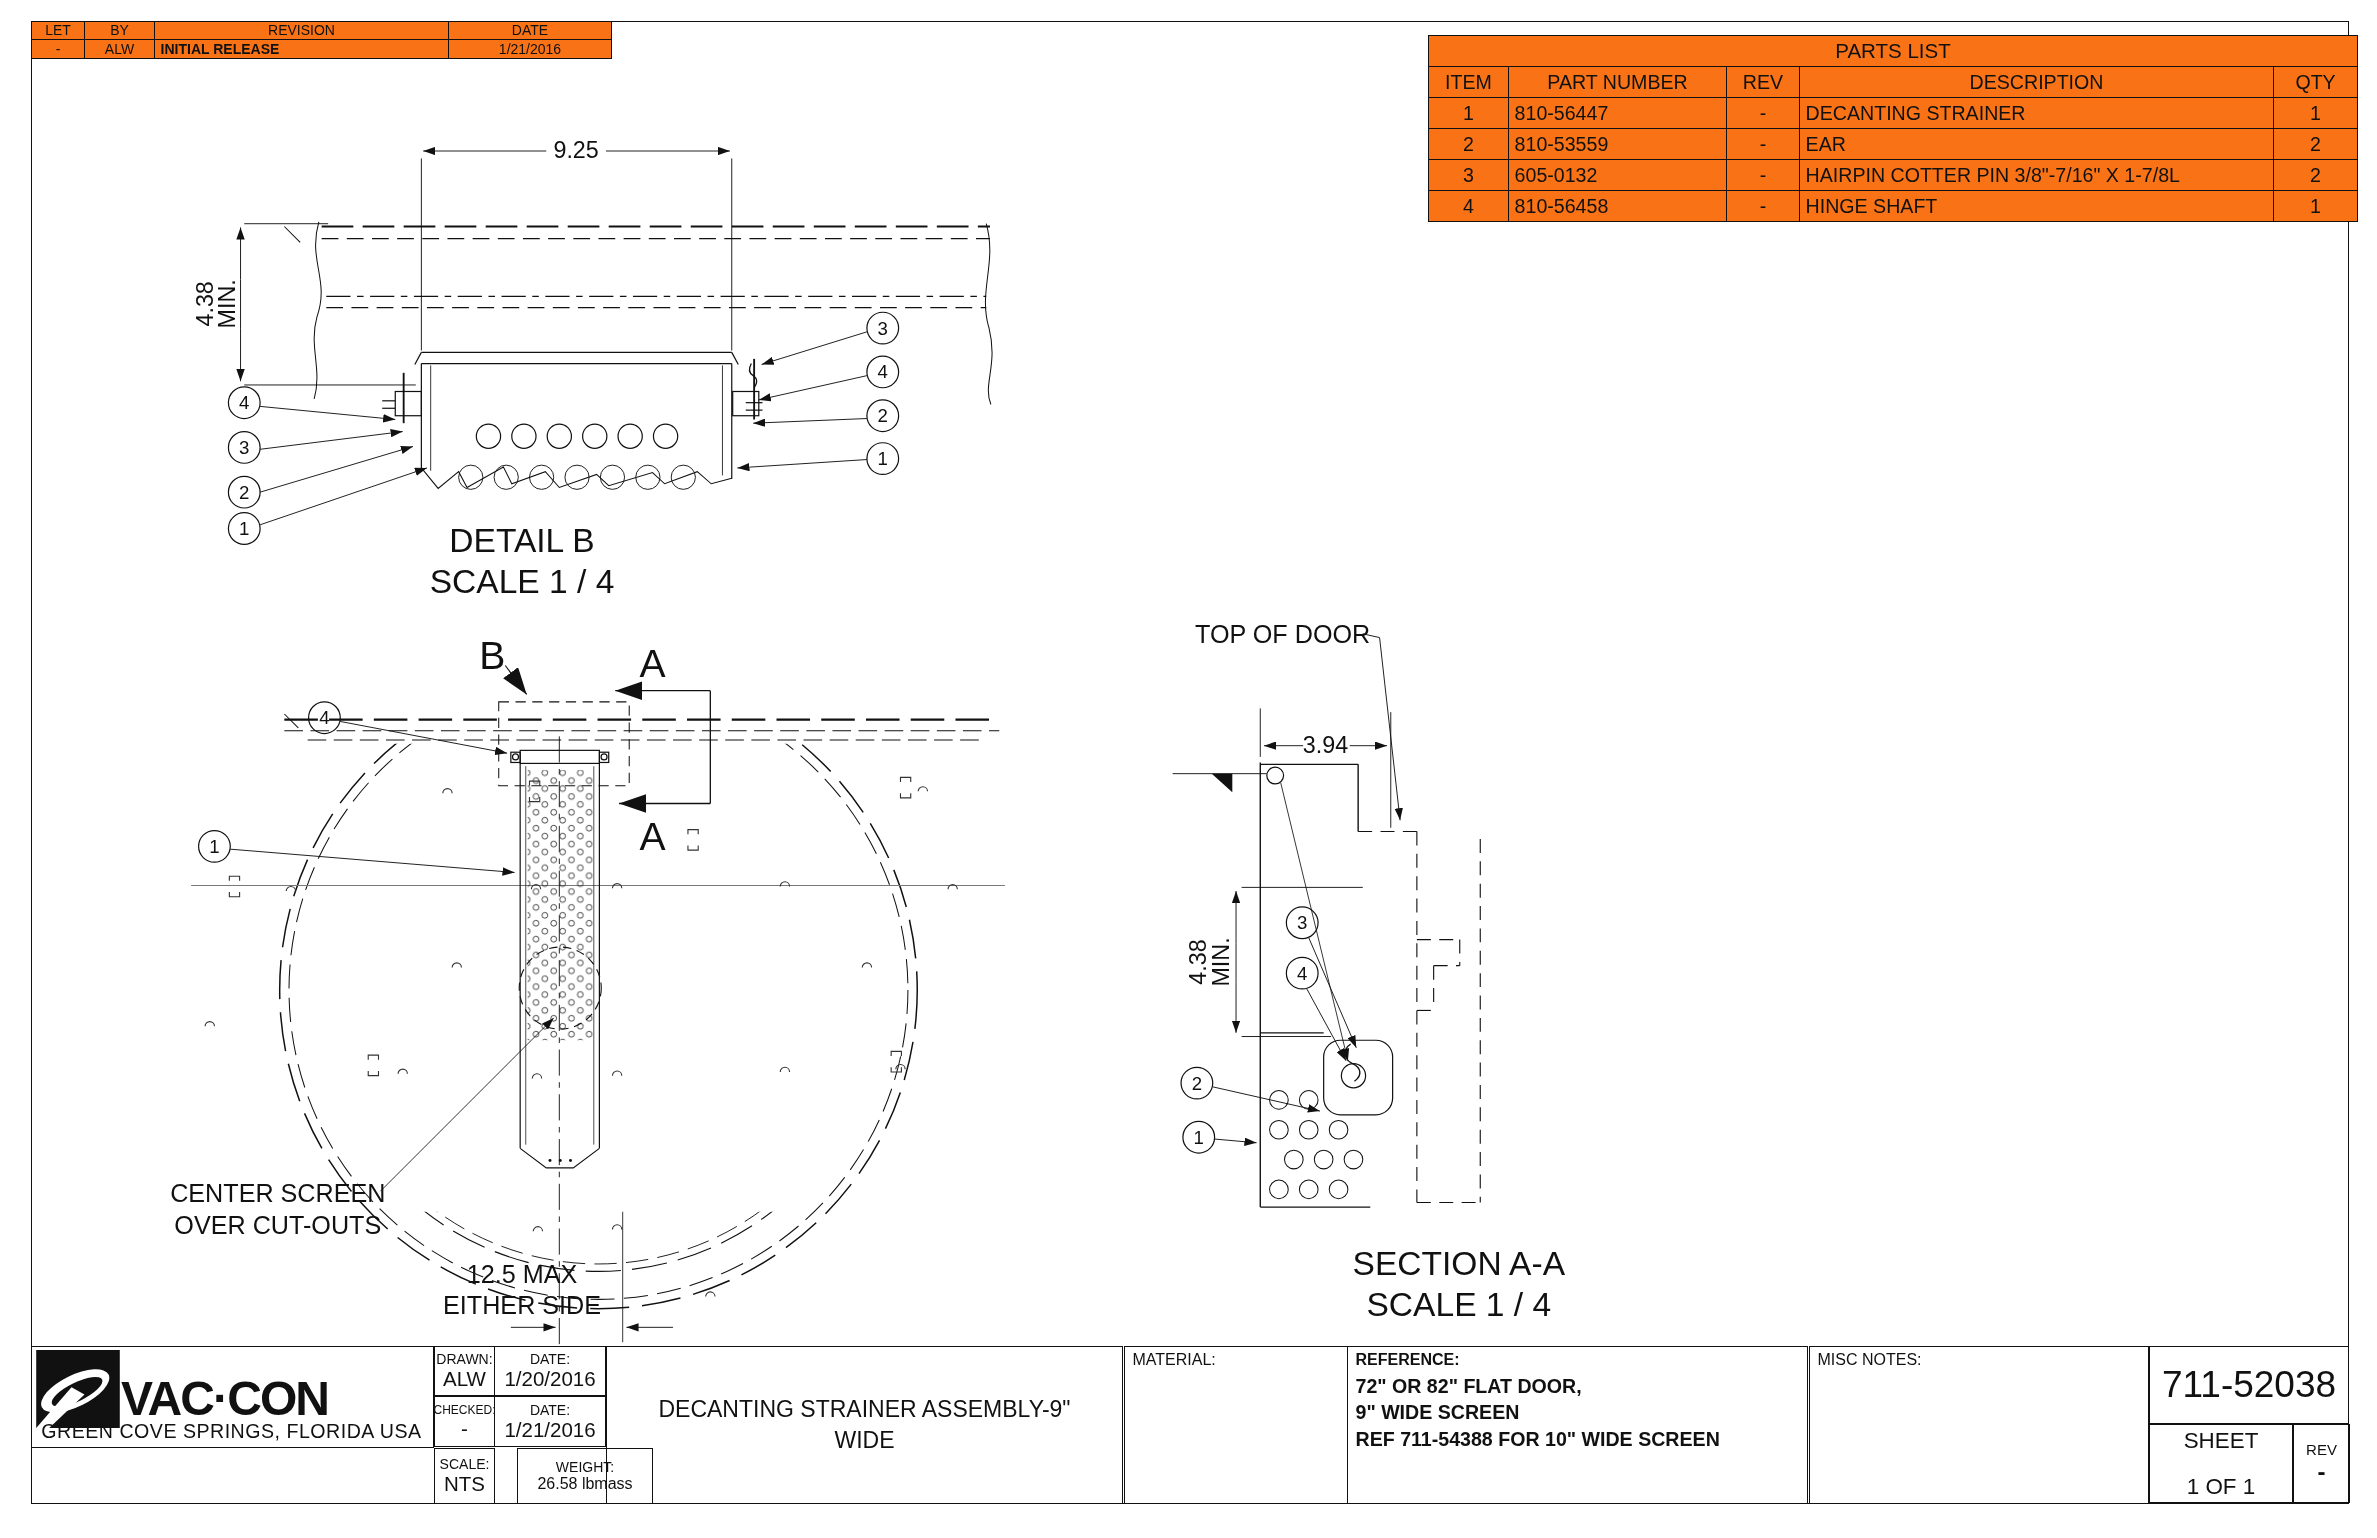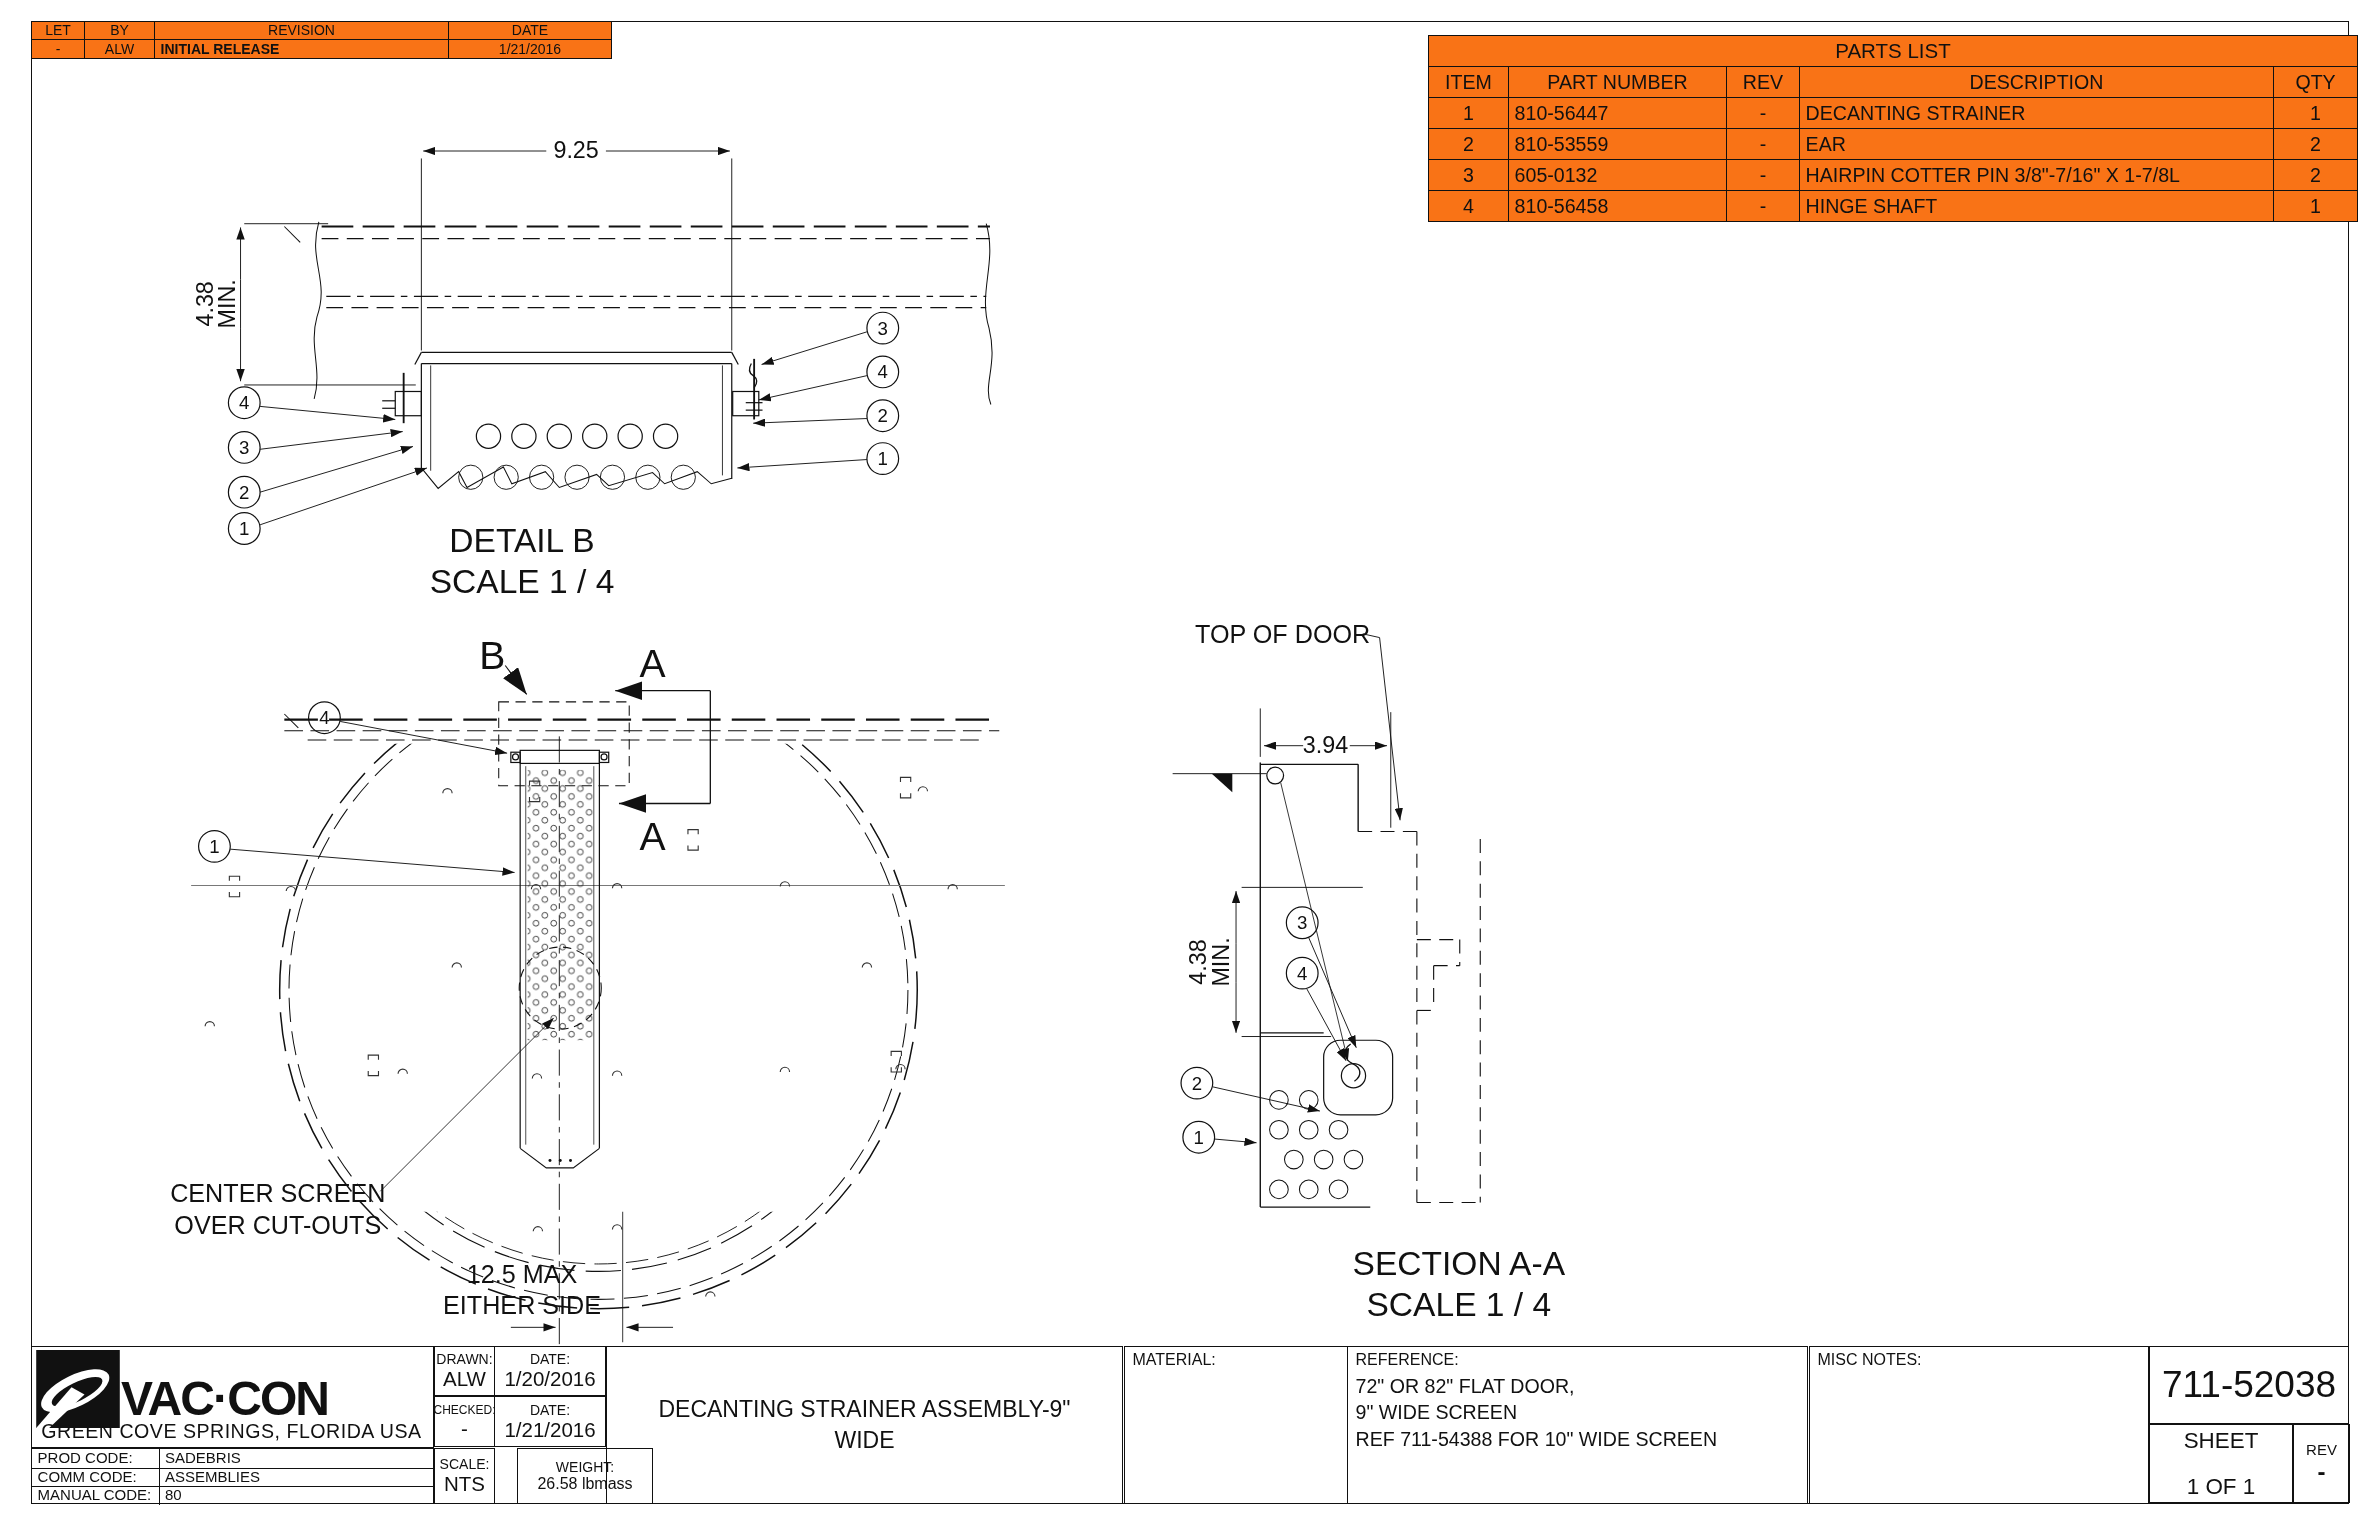--- a/index.html
+++ b/index.html
@@ -436,34 +436,20 @@
       <svg style="position:absolute;left:3.7px;top:2.8px;" width="84" height="78" viewBox="0 0 90 84">
         <rect x="0" y="0" width="90" height="84" fill="#111"></rect>
         <ellipse cx="42" cy="44" rx="40" ry="17" fill="#fff" transform="rotate(-26 42 44)"></ellipse>
         <ellipse cx="44" cy="45" rx="30" ry="10" fill="#111" transform="rotate(-26 44 45)"></ellipse>
         <path d="M0,84 L38,40 L52,48 L14,84 Z" fill="#fff"></path>
       </svg>
       <div class="logo-word">VAC·CON</div>
       <div class="logo-loc">GREEN COVE SPRINGS, FLORIDA USA</div>
     </div>
 
-    <div class="cell codes" style="left:0;top:102px;width:403px;height:56px;">
-      <div class="cr" style="top:0;border-bottom:1.4px solid #111;">
-        <span class="cl">PROD CODE:</span>
-        <span class="cv">SADEBRIS</span>
-      </div>
-      <div class="cr" style="top:18.6px;border-bottom:1.4px solid #111;">
-        <span class="cl">COMM CODE:</span>
-        <span class="cv">ASSEMBLIES</span>
-      </div>
-      <div class="cr" style="top:37px;">
-        <span class="cl">MANUAL CODE:</span>
-        <span class="cv">80</span>
-      </div>
-    </div>
 
     <div class="cell" style="left:403px;top:0;width:61px;height:50px;">
         <div class="stack">
           <span class="lbl">DRAWN:</span>
           <span class="val">ALW</span>
         </div>
       </div>
     <div class="cell" style="left:463px;top:0;width:112px;height:50px;">
         <div class="stack">
           <span class="lbl">DATE:</span>
@@ -498,21 +484,21 @@
     <div class="cell" style="left:575px;top:0;width:517px;height:158px;">
       <div class="stack bigtitle">
         <span>DECANTING STRAINER ASSEMBLY-9"</span>
         <span>WIDE</span>
       </div>
     </div>
 
     <div class="cell" style="left:1093px;top:0;width:224px;height:158px;">
         <span class="toplbl">MATERIAL:</span>
       </div>
-    <div class="cell" style="left:1316px;top:0;width:461px;height:158px;">
+    <div class="cell" style="left:1316px;top:0;width:461px;height:158px;font-weight:bold;">
       <span class="toplbl">REFERENCE:</span>
       <div class="reflines">
         <div>72" OR 82" FLAT DOOR,</div>
         <div>9" WIDE SCREEN</div>
         <div>REF 711-54388 FOR 10" WIDE SCREEN</div>
       </div>
     </div>
     <div class="cell" style="left:1778px;top:0;width:340px;height:158px;">
         <span class="toplbl">MISC NOTES:</span>
       </div>

